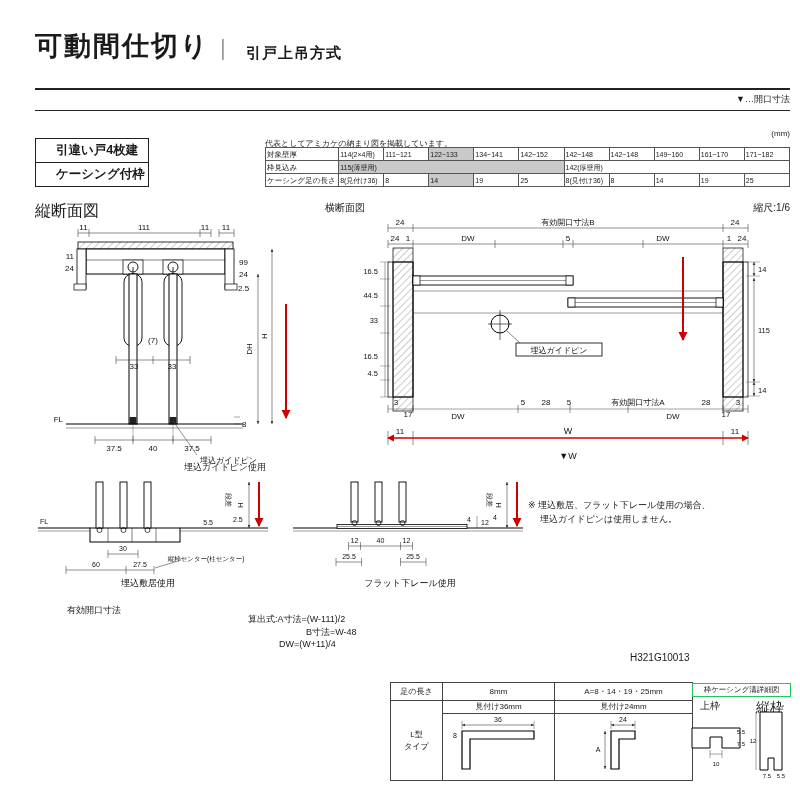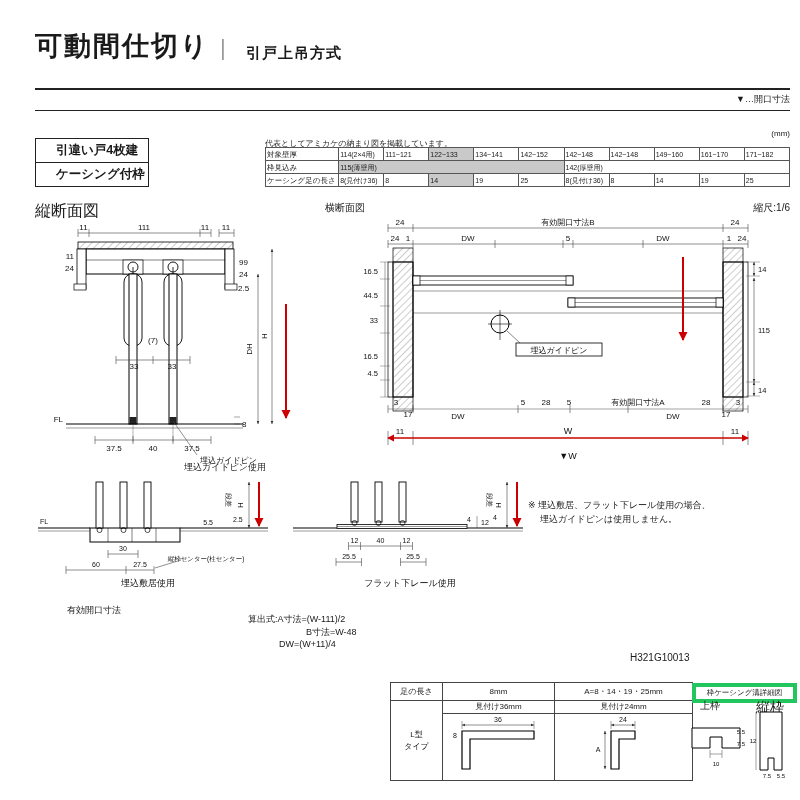--- a/index.html
+++ b/index.html
@@ -438,21 +438,21 @@
           <path d="M54,17 h24 v8 h-16 v30 h-8 z" fill="none" stroke="#000" stroke-width="1.2"></path>
           <line x1="48" y1="17" x2="48" y2="55" stroke="#444" stroke-width="0.6" marker-start="url(#mb)" marker-end="url(#mb)"></line>
           <text x="66" y="8" font-size="7" text-anchor="middle">24</text>
           <text x="41" y="38" font-size="7" text-anchor="middle">A</text>
         </svg>
       </td>
     </tr>
   </tbody>
     </table>
 
-  <div class="abs" style="left:692px;top:683px;width:97px;height:12px;border:4px solid #22c55e;font-size:7.5px;text-align:center;line-height:12px;">枠ケーシング溝詳細図</div>
+  <div class="abs" style="left:692px;top:683px;width:97px;height:12px;border:1px solid #22c55e;font-size:7.5px;text-align:center;line-height:12px;">枠ケーシング溝詳細図</div>
   <div class="abs" style="left:700px;top:699px;font-size:10px;">上枠</div>
   <div class="abs" style="left:756px;top:699px;font-size:14px;">縦枠</div>
   <svg class="abs" style="left:688px;top:708px;" width="58" height="72" viewBox="0 0 58 72">
     <path d="M4,20 h48 v20 h-18 v-11 h-12 v11 h-18 z" fill="#fff" stroke="#000"></path>
     <line x1="22" y1="46" x2="34" y2="46" stroke="#444" stroke-width="0.5"></line>
     <line x1="22" y1="42" x2="22" y2="50" stroke="#444" stroke-width="0.5"></line>
     <line x1="34" y1="42" x2="34" y2="50" stroke="#444" stroke-width="0.5"></line>
     <text x="57" y="26" font-size="6" text-anchor="end">5.5</text>
     <text x="57" y="38" font-size="6" text-anchor="end">7.5</text>
     <text x="28" y="58" font-size="6" text-anchor="middle">10</text>

